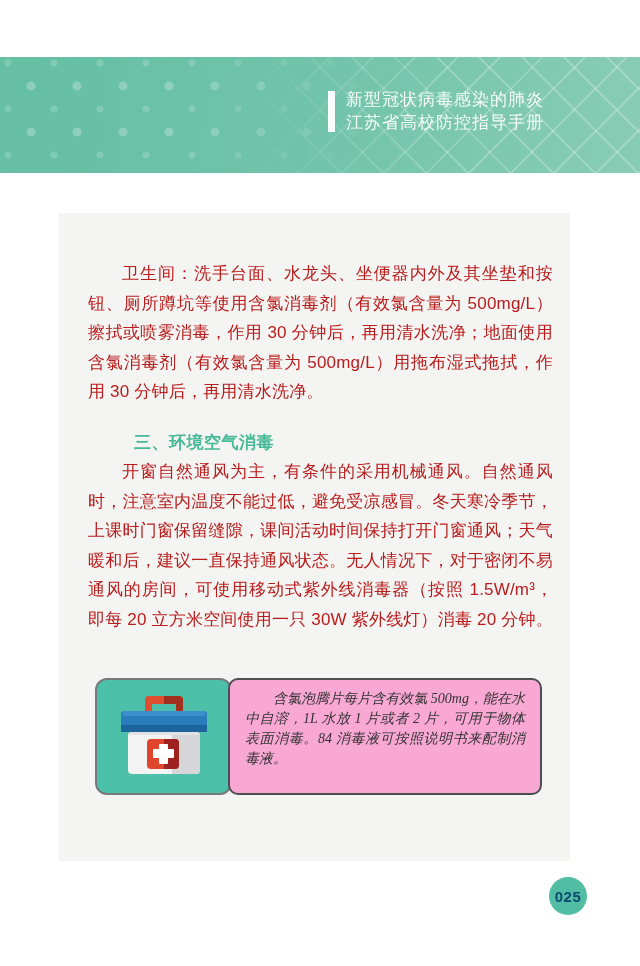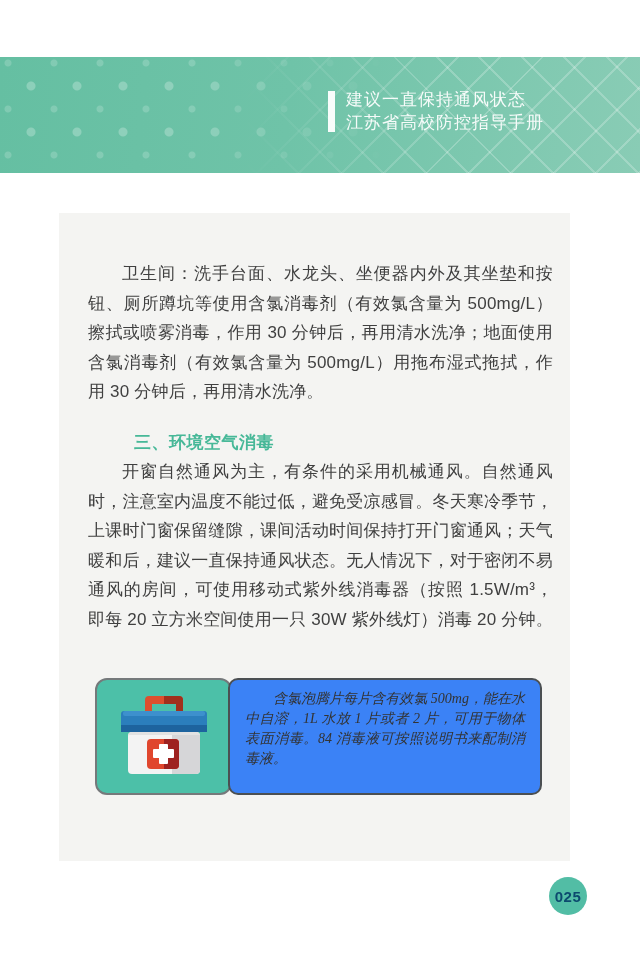--- a/index.html
+++ b/index.html
@@ -45,21 +45,21 @@
   }
 
   
   .content-panel{
     position:absolute;left:59px;top:213px;width:511px;height:648px;
     background:#f4f4f2;
   }
 
   .body-text{
     position:absolute;left:88px;width:465px;
-    color:#404040;font-size:17px;line-height:29.6px;
+    color:#b91c1c;font-size:17px;line-height:29.6px;
     text-align:justify;text-indent:2em;letter-spacing:0.2px;
     margin:0;
   }
   .p1{top:259px;}
   .p2{top:457px;}
 
   .section-heading{
     position:absolute;left:100px;top:431px;width:465px;margin:0;
     color:#47b898;font-size:17px;line-height:24px;font-weight:bold;
     text-indent:2em;letter-spacing:0.5px;
@@ -67,21 +67,21 @@
 
   
   .tip-callout{position:absolute;left:95px;top:678px;width:447px;height:117px;}
   .tip-icon-panel{
     position:absolute;left:0;top:0;width:137px;height:117px;box-sizing:border-box;
     background:#4cc0a8;border:2px solid #75797b;border-radius:12px;
     display:flex;align-items:center;justify-content:center;
   }
   .tip-text-panel{
     position:absolute;left:133px;top:0;width:314px;height:117px;box-sizing:border-box;
-    background:#3b82f6;border:2px solid #4b4f52;border-radius:10px;
+    background:#f9a8d4;border:2px solid #4b4f52;border-radius:10px;
   }
   .tip-text{
     margin:0;padding:9px 15px 0 15px;
     font-family:"Liberation Serif", serif;font-style:italic;
     color:#333333;font-size:14px;line-height:20px;
     text-align:justify;text-indent:2em;
   }
 
   
   .page-number-badge{
@@ -92,21 +92,21 @@
   }
 </style>
 </head>
 <body>
 
 <div class="header-band">
   <div class="band-lattice"></div>
   <div class="band-dots"></div>
   <div class="title-accent-bar"></div>
   <div class="band-title">
-    <div>建议一直保持通风状态</div>
+    <div>新型冠状病毒感染的肺炎</div>
     <div>江苏省高校防控指导手册</div>
   </div>
 </div>
 
 <div class="content-panel"></div>
 
 <p class="body-text p1">卫生间：洗手台面、水龙头、坐便器内外及其坐垫和按钮、厕所蹲坑等使用含氯消毒剂（有效氯含量为 500mg/L）擦拭或喷雾消毒，作用 30 分钟后，再用清水洗净；地面使用含氯消毒剂（有效氯含量为 500mg/L）用拖布湿式拖拭，作用 30 分钟后，再用清水洗净。</p>
 
 <h3 class="section-heading">三、环境空气消毒</h3>
 

